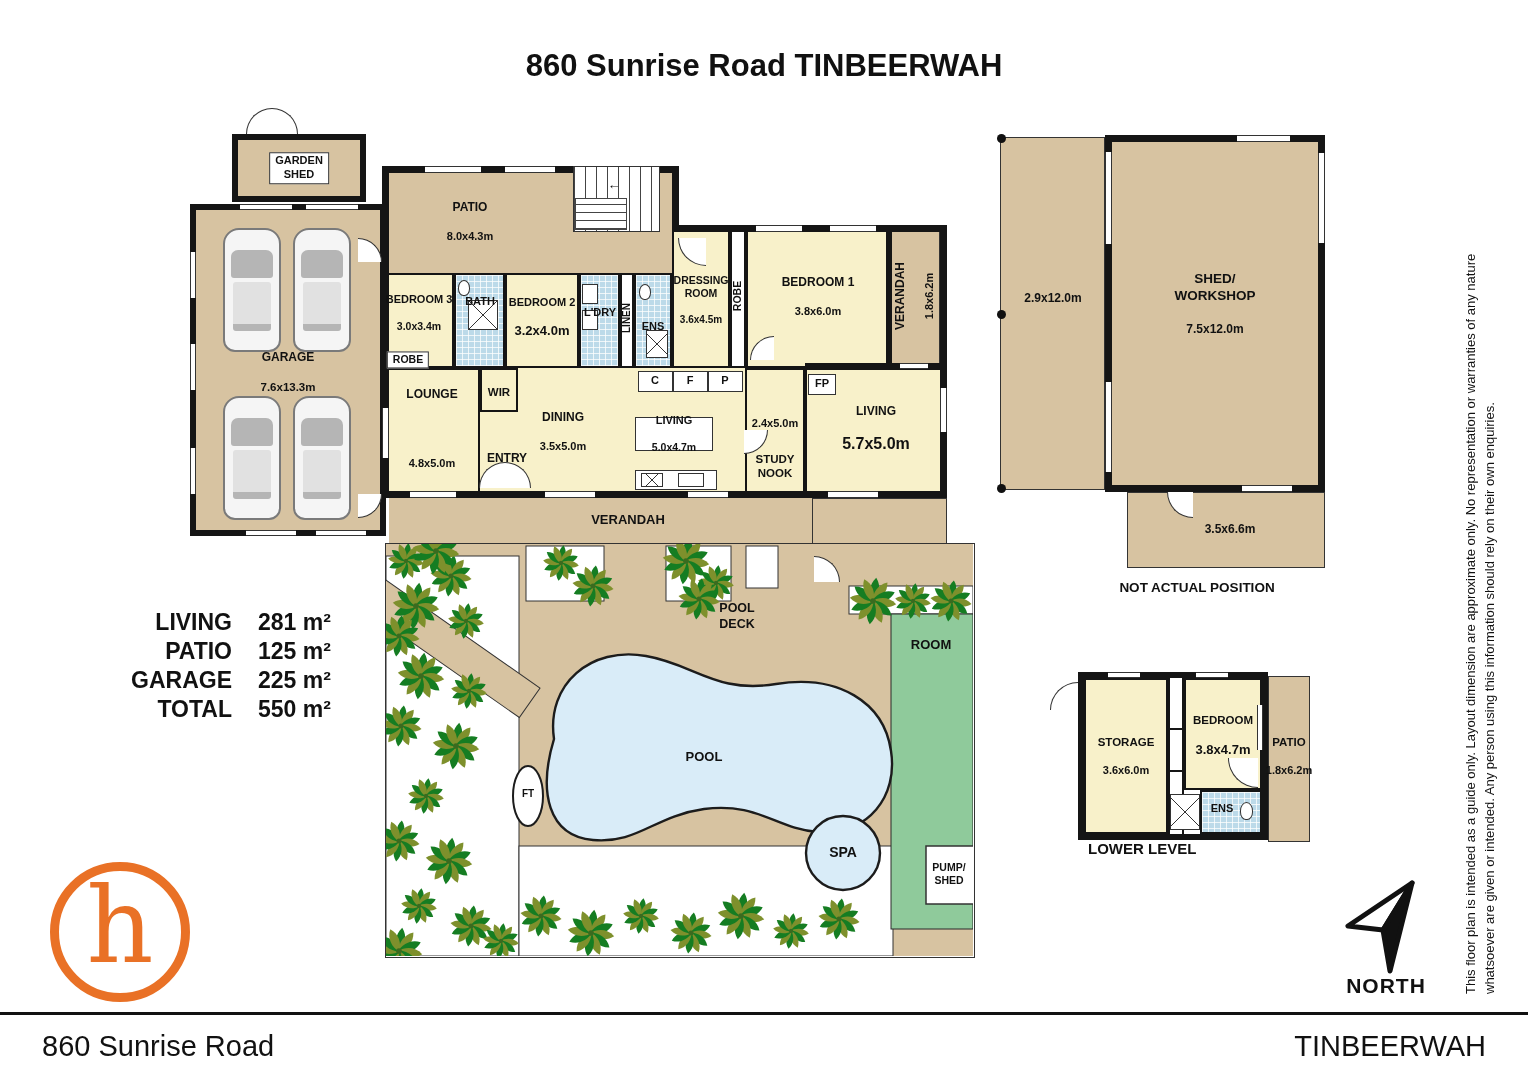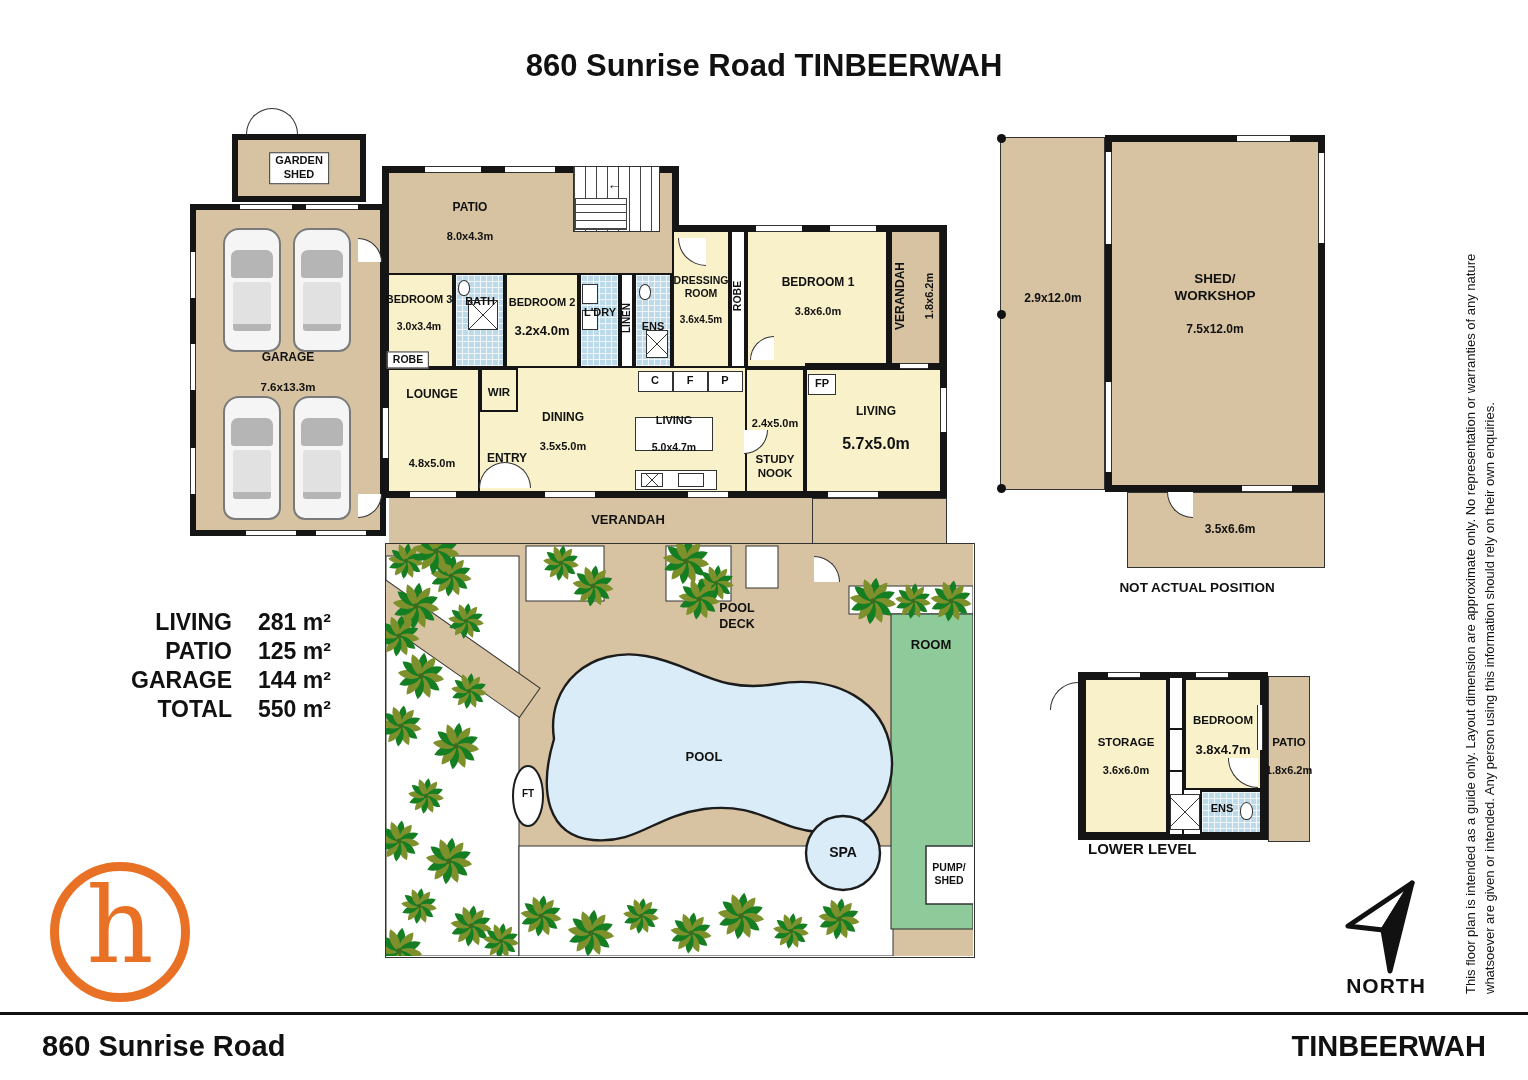--- a/index.html
+++ b/index.html
@@ -54,21 +54,21 @@
   .aval{margin-left:26px;}
   
   .logo{position:absolute;left:50px;top:862px;width:140px;height:140px;border:9px solid #E97126;
         border-radius:50%;box-sizing:border-box;display:flex;align-items:center;justify-content:center;z-index:30;}
   .logo span{font-family:"DejaVu Serif",serif;font-size:104px;line-height:1;color:#E97126;
         position:relative;top:-6px;}
   
   .disc{position:absolute;left:1462px;top:994px;width:852px;transform:rotate(-90deg);
         transform-origin:0 0;font-size:13px;line-height:1.45;color:#111;z-index:30;}
   .footer-line{position:absolute;left:0;top:1012px;width:1528px;height:2.5px;background:#111;}
-  .ftxt{position:absolute;top:1030px;font-size:29px;font-weight:bold;z-index:30;}
+  .ftxt{position:absolute;top:1030px;font-size:29px;font-weight:normal;z-index:30;}
   .dot{position:absolute;width:9px;height:9px;border-radius:50%;background:#111;z-index:9;}
 </style>
 </head>
 <body>
 
 <div class="canvas">
 
   <div class="lbl" style="left:764px;top:66px;font-size:31px;white-space:nowrap;">860 Sunrise Road TINBEERWAH</div>
 
   <div class="room tan" style="left:232px;top:134px;width:134px;height:68px;border-width:6px;"></div>
@@ -360,21 +360,21 @@
     <div class="arow">
         <span class="alab">LIVING</span>
         <span class="aval">281 m²</span>
       </div>
     <div class="arow">
         <span class="alab">PATIO</span>
         <span class="aval">125 m²</span>
       </div>
     <div class="arow">
         <span class="alab">GARAGE</span>
-        <span class="aval">144 m²</span>
+        <span class="aval">225 m²</span>
       </div>
     <div class="arow">
         <span class="alab">TOTAL</span>
         <span class="aval">550 m²</span>
       </div>
   </div>
 
   <div class="logo">
       <span>h</span>
     </div>

